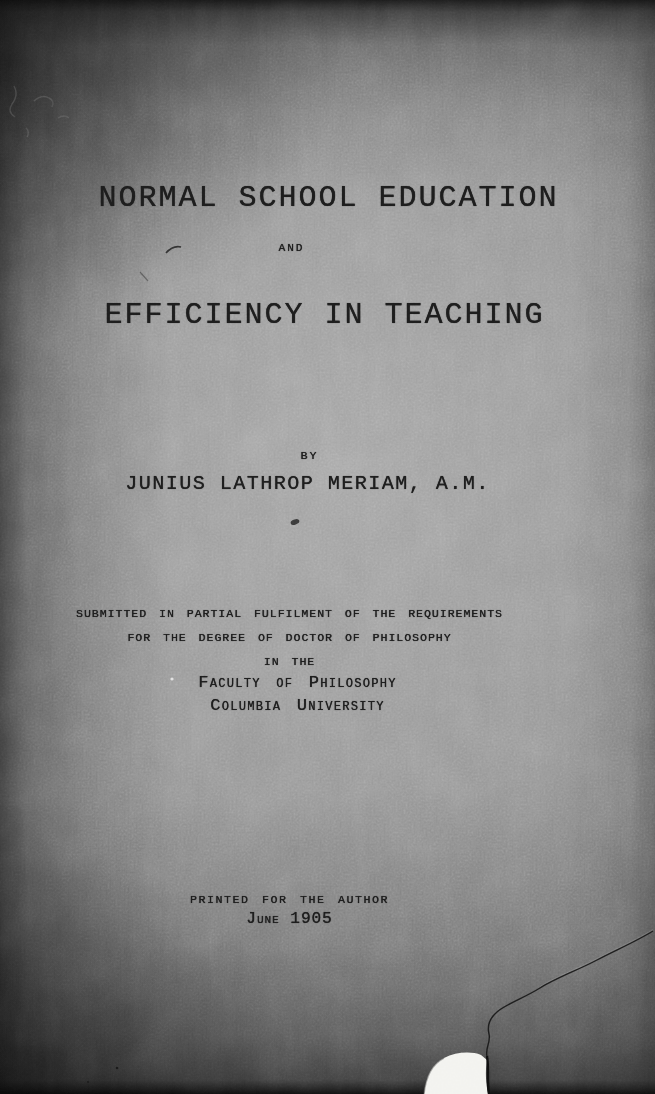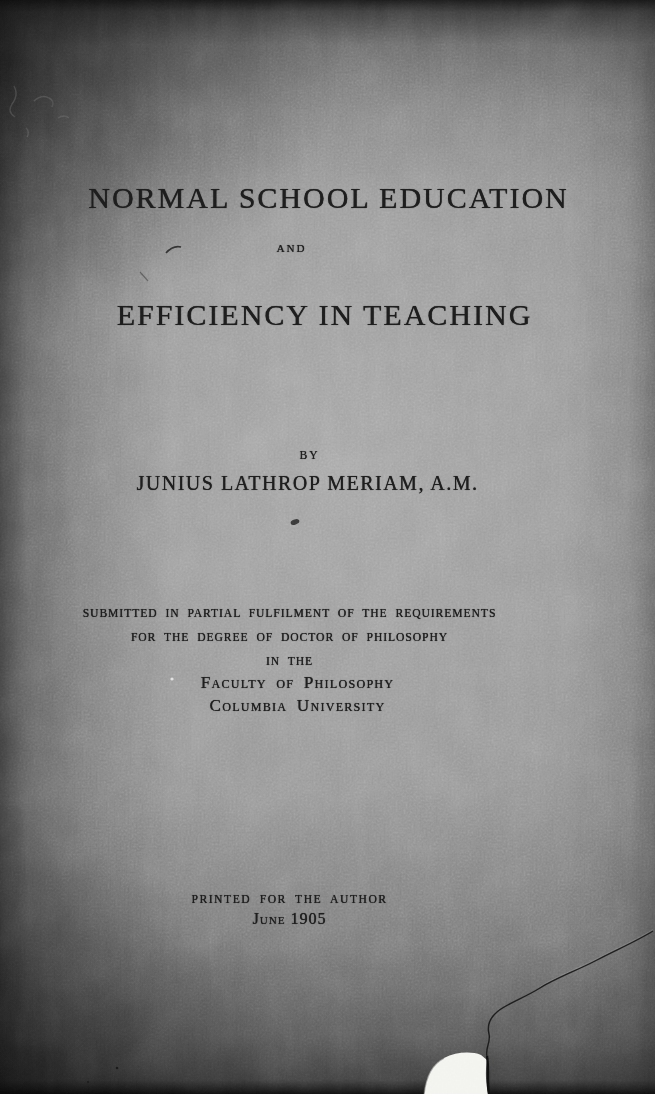--- a/index.html
+++ b/index.html
@@ -1,20 +1,20 @@
 <!DOCTYPE html>
 <html><head>
 <meta charset="utf-8">
 <style>
   html,body{margin:0;padding:0;background:#111;}
   .page{
     position:relative;
     width:655px;height:1094px;
     overflow:hidden;
-    font-family:Liberation Serif, serif;
+    font-family:Liberation Mono, monospace;
     background:
       
       linear-gradient(to bottom, rgba(8,8,8,0.88) 0px, rgba(10,10,10,0.62) 12px, rgba(15,15,15,0.30) 45px, rgba(20,20,20,0.12) 110px, rgba(0,0,0,0) 200px),
       
       linear-gradient(to top, rgba(5,5,5,0.9) 0px, rgba(10,10,10,0.45) 14px, rgba(15,15,15,0.2) 60px, rgba(0,0,0,0) 150px),
       
       linear-gradient(to right, rgba(10,10,10,0.6) 0px, rgba(15,15,15,0.35) 28px, rgba(20,20,20,0.18) 80px, rgba(0,0,0,0) 170px),
       
       linear-gradient(to left, rgba(10,10,10,0.3) 0px, rgba(15,15,15,0.12) 26px, rgba(0,0,0,0) 90px),
       

